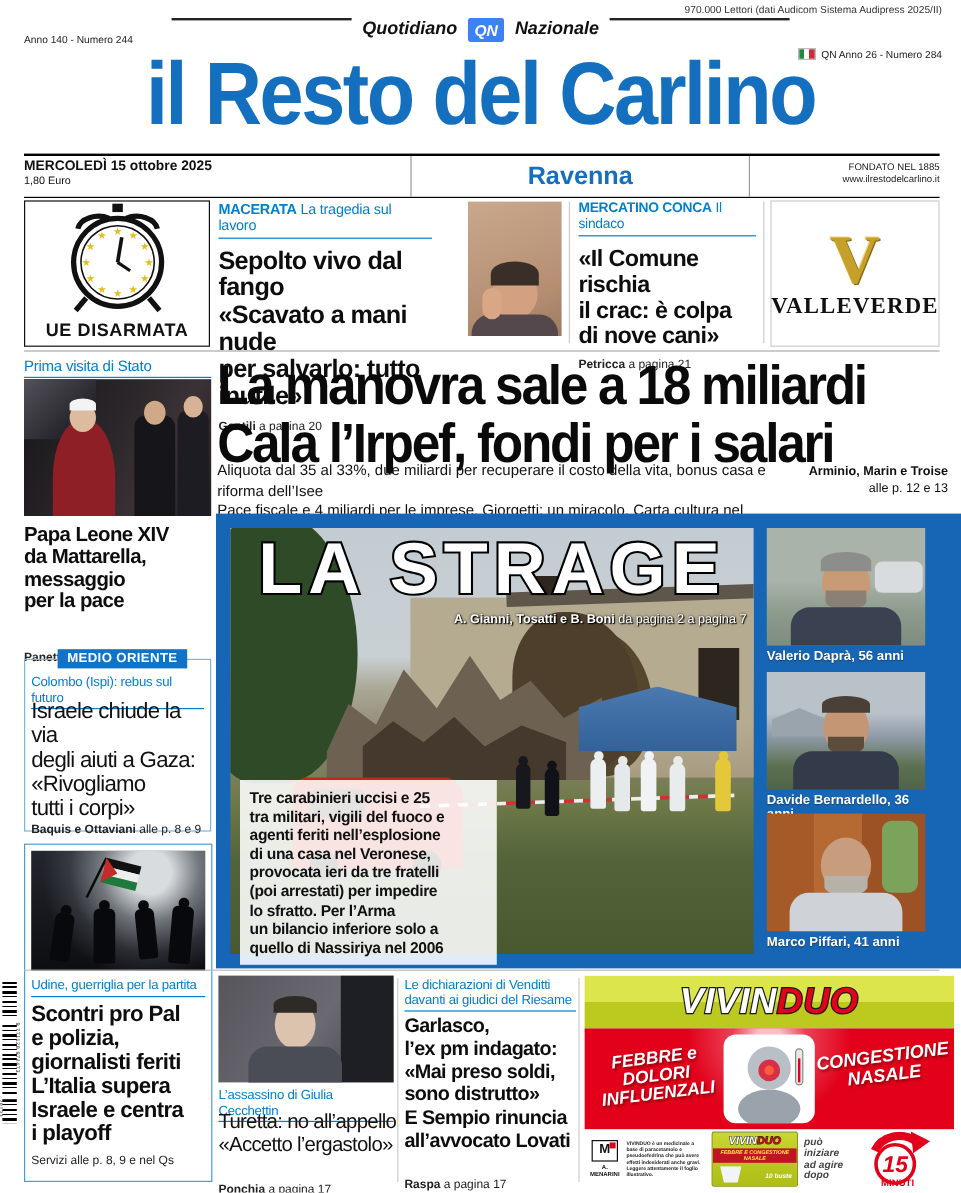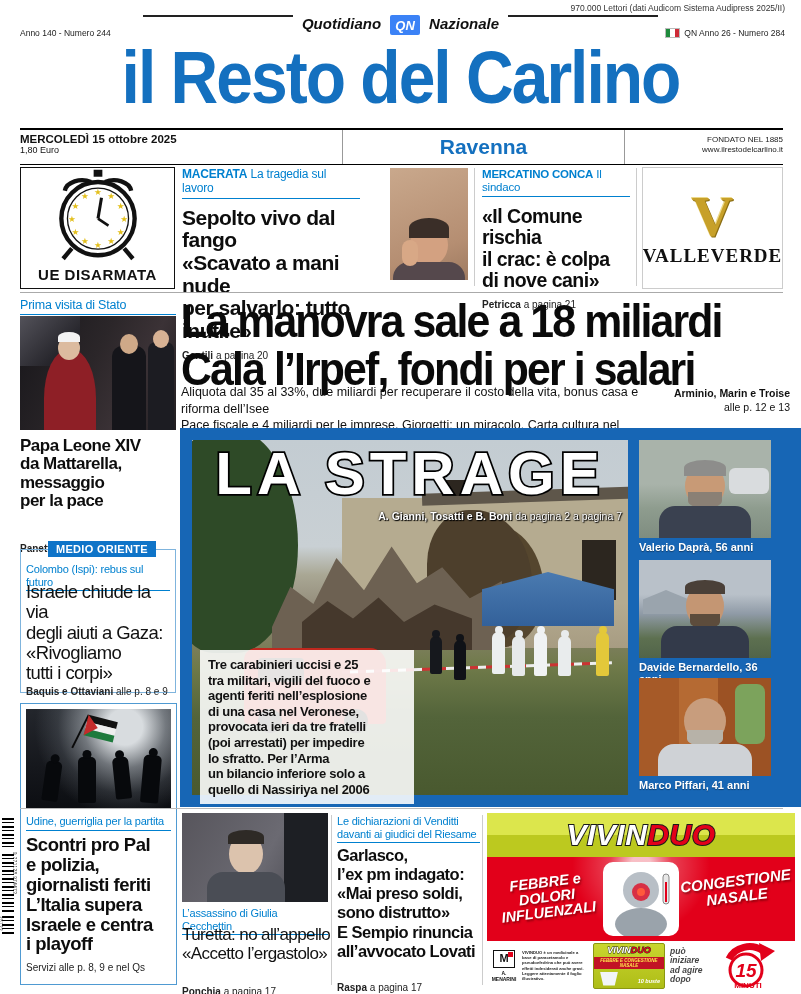--- a/index.html
+++ b/index.html
@@ -9,21 +9,21 @@
   .pre{white-space:pre-line;}
 
   
   .readers{top:3px;right:16px;font-size:8.5px;color:#333;}
   .qnrow{top:15px;left:0;width:100%;display:flex;justify-content:center;align-items:flex-start;gap:9px;}
   .qnrow .rule{width:150px;height:2px;background:#222;}
   .qnword{font-size:15px;font-weight:700;font-style:italic;color:#111;}
   .qnlogo{width:30px;height:20px;background:#3b82f6;color:#fff;font-weight:800;font-style:italic;
           font-size:13px;display:flex;align-items:center;justify-content:center;border-radius:2px;}
   .issueL{top:28px;left:20px;font-size:8.5px;color:#222;}
-  .issueR{top:28px;right:16px;font-size:8.5px;color:#222;display:flex;align-items:flex-end;gap:4px;}
+  .issueR{top:40px;right:16px;font-size:8.5px;color:#222;display:flex;align-items:flex-end;gap:4px;}
   .flag{width:13px;height:8px;display:inline-block;background:linear-gradient(90deg,#1e8a3c 0 33%,#fff 33% 66%,#ce2b37 66%);border:0.5px solid #bbb;}
   .masthead{top:34px;left:0;width:100%;text-align:center;color:#1470bf;font-weight:800;
             font-size:66px;letter-spacing:-2px;transform:scaleY(1.12);transform-origin:top;line-height:1.2;}
 
   
   .datebar{top:128px;left:20px;width:763px;height:34px;border-top:2px solid #000;border-bottom:1px solid #000;
            display:flex;align-items:stretch;}
   .db-left{width:322px;padding-top:3px;}
   .db-date{font-size:11.5px;font-weight:800;}
   .db-price{font-size:9px;}

